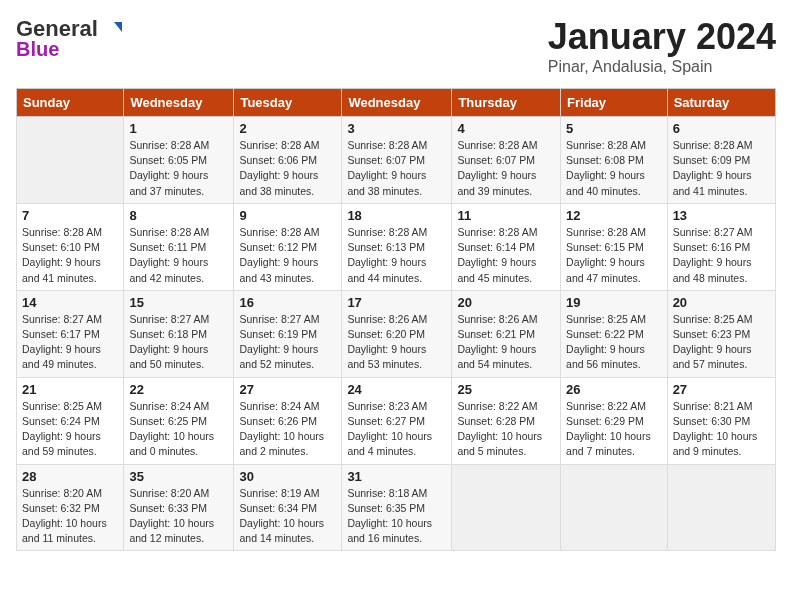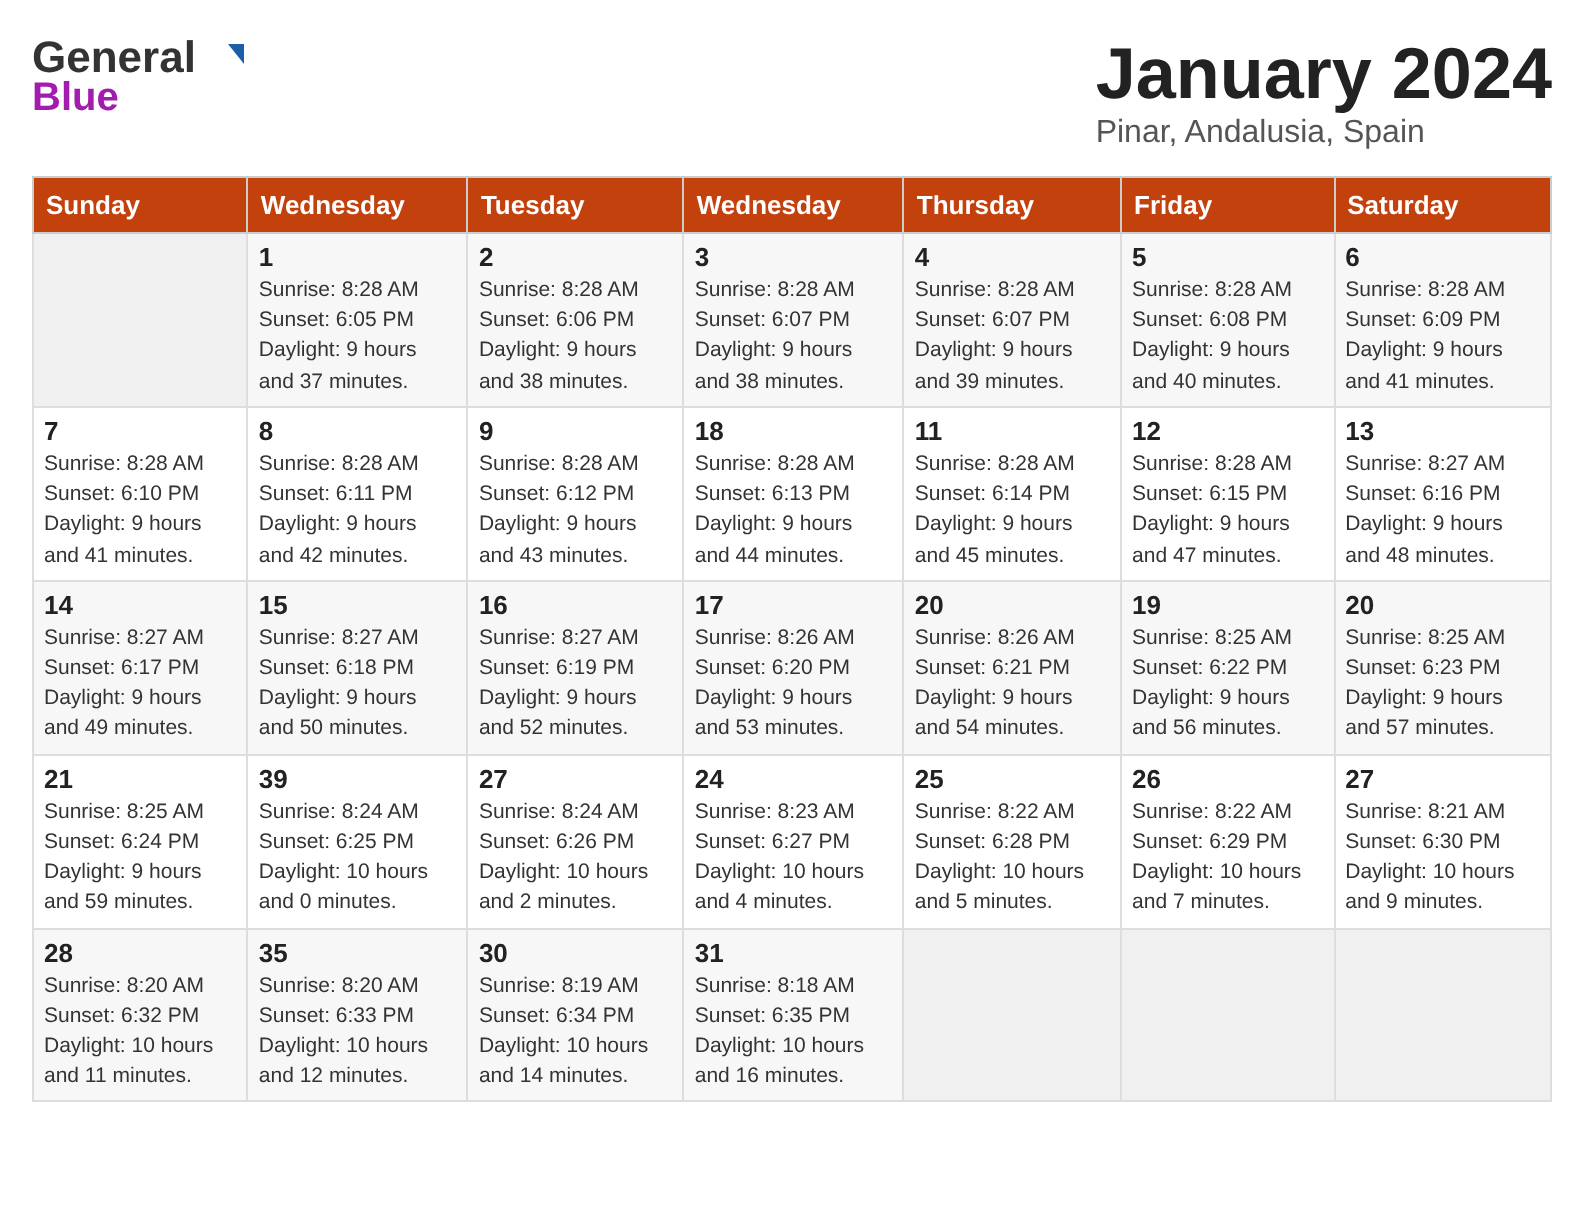--- a/index.html
+++ b/index.html
@@ -194,21 +194,21 @@
           <span class="day-num">20</span>
           <div class="day-detail">Sunrise: 8:25 AM<br>Sunset: 6:23 PM<br>Daylight: 9 hours<br>and 57 minutes.</div>
         </td>
       </tr>
       <tr>
         <td>
           <span class="day-num">21</span>
           <div class="day-detail">Sunrise: 8:25 AM<br>Sunset: 6:24 PM<br>Daylight: 9 hours<br>and 59 minutes.</div>
         </td>
         <td>
-          <span class="day-num">39</span>
+          <span class="day-num">22</span>
           <div class="day-detail">Sunrise: 8:24 AM<br>Sunset: 6:25 PM<br>Daylight: 10 hours<br>and 0 minutes.</div>
         </td>
         <td>
           <span class="day-num">27</span>
           <div class="day-detail">Sunrise: 8:24 AM<br>Sunset: 6:26 PM<br>Daylight: 10 hours<br>and 2 minutes.</div>
         </td>
         <td>
           <span class="day-num">24</span>
           <div class="day-detail">Sunrise: 8:23 AM<br>Sunset: 6:27 PM<br>Daylight: 10 hours<br>and 4 minutes.</div>
         </td>

